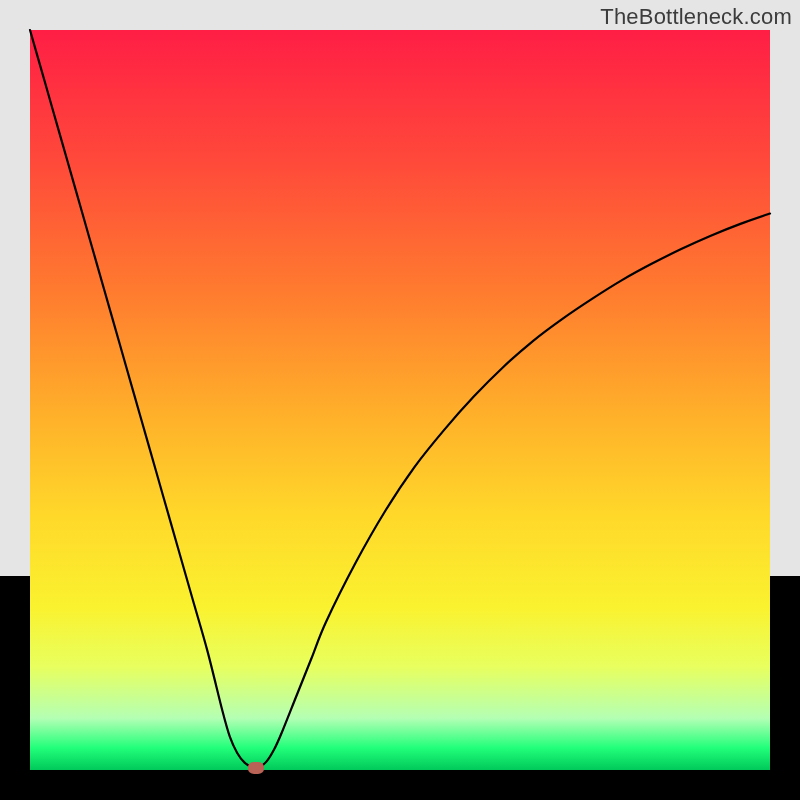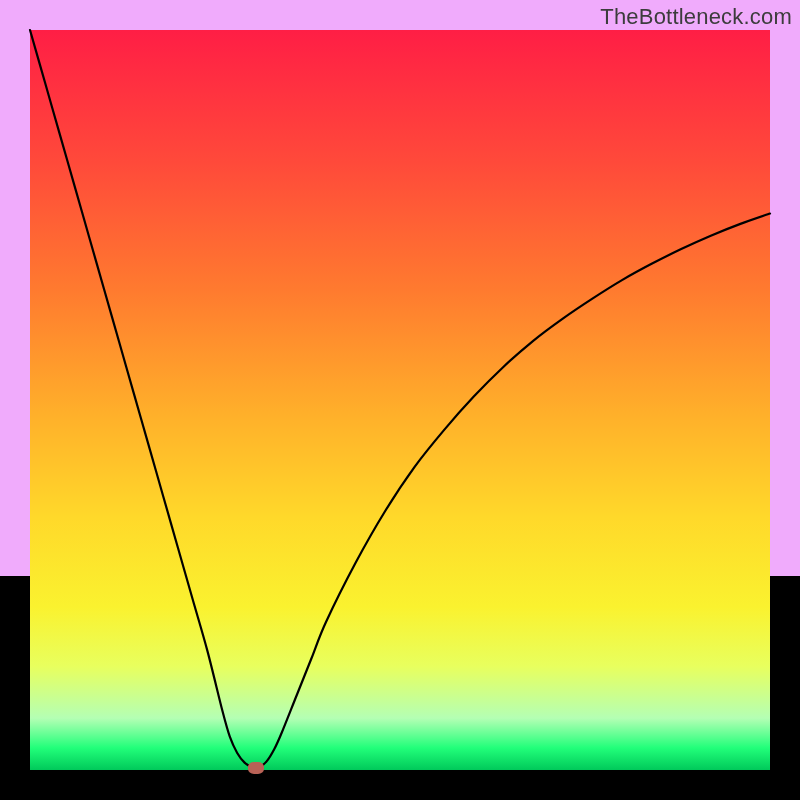--- a/index.html
+++ b/index.html
@@ -8,21 +8,21 @@
     width: 800px;
     height: 800px;
     background: #000;
     font-family: Arial, Helvetica, sans-serif;
     overflow: hidden;
   }
   .stage {
     position: relative;
     width: 800px;
     height: 576px;
-    background: #f0abfc;
+    background: #e5e5e5;
   }
   .plot {
     position: absolute;
     left: 30px;
     top: 30px;
     width: 740px;
     height: 740px;
     background: linear-gradient(
       to bottom,
       #ff1e45 0%,

